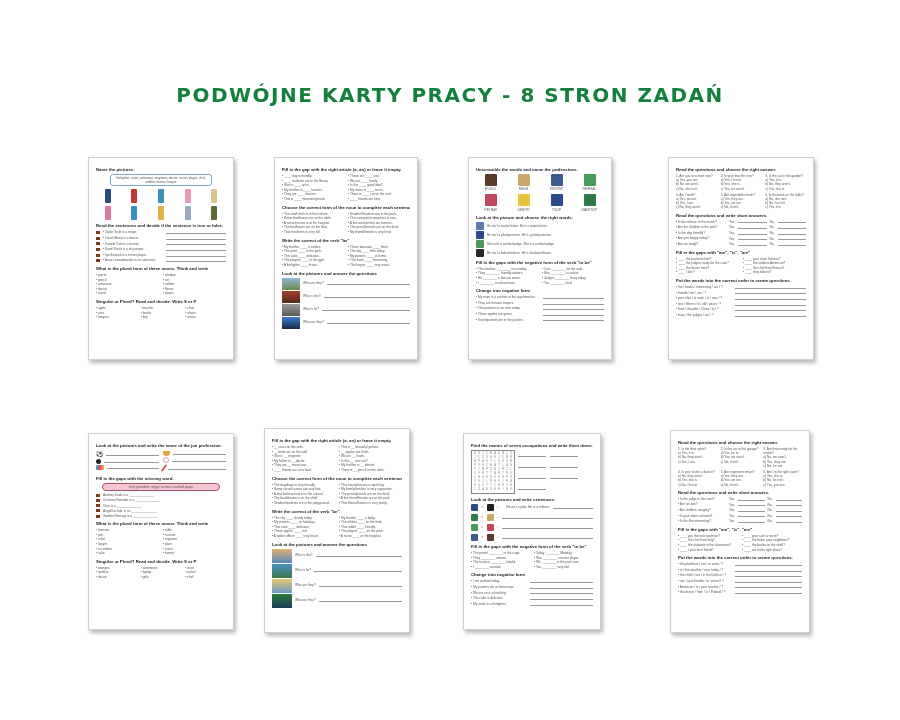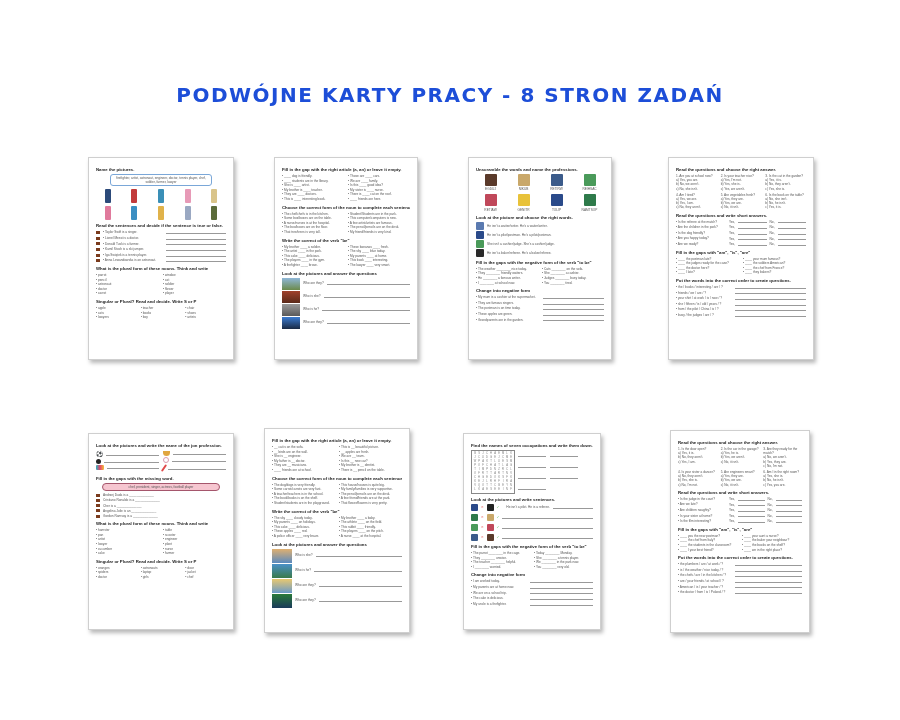--- a/index.html
+++ b/index.html
@@ -2,21 +2,21 @@
 <html><head>
 <meta charset="utf-8">
 <style>
   * { box-sizing: border-box; margin: 0; padding: 0; }
   html, body { width: 900px; height: 720px; background: #ffffff; overflow: hidden; }
   body { font-family: "Liberation Sans", sans-serif; color: #222; position: relative; }
 
   .title {
     position: absolute; left: 0; top: 83px; width: 900px; text-align: center;
     font-family: "DejaVu Sans", sans-serif; font-weight: bold; font-size: 20px;
-    letter-spacing: 1.5px; color: #1d4ed8;
+    letter-spacing: 1.5px; color: #15803d;
   }
 
   .page {
     position: absolute; background: #fff;
     border: 1px solid #cfcfcf;
     box-shadow: 2px 3px 4px rgba(0,0,0,0.28);
     padding: 6px 7px; overflow: hidden;
     font-size: 3.2px; line-height: 4.2px; color: #555;
   }
   .p1 { left: 88px;  top: 157px; width: 146px; height: 203px; }

